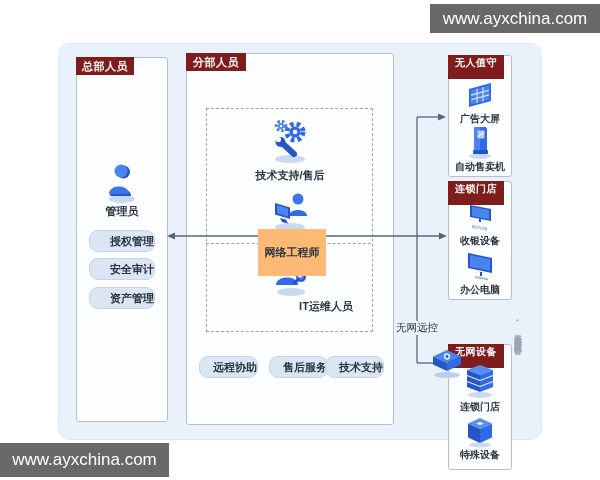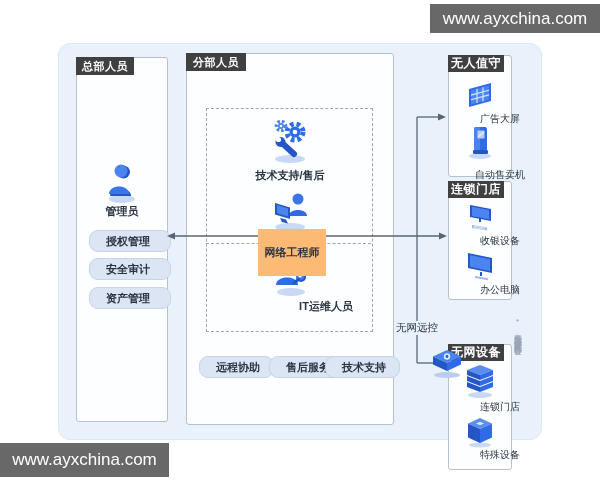--- a/index.html
+++ b/index.html
@@ -1,24 +1,24 @@
 <!DOCTYPE html>
 <html><head>
 <meta charset="utf-8">
 <style>
   html,body{margin:0;padding:0;}
   body{width:600px;height:480px;background:#ffffff;font-family:"Liberation Sans","DejaVu Sans",sans-serif;position:relative;overflow:hidden;}
   .stage{position:absolute;left:0;top:0;width:600px;height:480px;}
   .canvas{position:absolute;left:58px;top:43px;width:482px;height:395px;background:#e9f2fb;border:1px solid #dde9f5;border-radius:12px;z-index:0;}
   .panel{position:absolute;background:#fdfeff;border:1px solid #b6c0cd;border-radius:3px;z-index:1;}
-  .tag{position:absolute;left:-1px;top:-1px;background:#404040;color:#ffffff;font-size:11px;font-weight:bold;line-height:18px;height:18px;text-align:center;z-index:3;letter-spacing:0.5px;}
-  .tag.small{font-size:12px;height:17px;line-height:17px;}
-  .pbtn{position:absolute;background:#dbe5f3;border:1px solid #c6d4e8;border-radius:9px;color:#2b3442;font-size:11px;font-weight:bold;text-align:left;line-height:20px;height:20px;z-index:3;padding-left:16px;}
+  .tag{position:absolute;left:-1px;top:-1px;background:#7f1d1d;color:#ffffff;font-size:11px;font-weight:bold;line-height:18px;height:18px;text-align:center;z-index:3;letter-spacing:0.5px;}
+  .tag.small{font-size:10px;height:24px;line-height:17px;font-family:Liberation Mono, monospace;}
+  .pbtn{position:absolute;background:#dbe5f3;border:1px solid #c6d4e8;border-radius:9px;color:#2b3442;font-size:11px;font-weight:bold;text-align:right;line-height:20px;height:20px;z-index:3;}
   .role-label{position:absolute;width:100%;text-align:center;color:#2b3442;font-size:11px;font-weight:bold;z-index:3;}
-  .item-label{position:absolute;width:100%;text-align:center;color:#2b3442;font-size:10px;font-weight:normal;z-index:3;padding-left:20px;}
+  .item-label{position:absolute;width:100%;text-align:center;color:#2b3442;font-size:10px;font-weight:bold;z-index:3;}
   .icon-wrap{position:absolute;z-index:3;}
   .dashed-box{position:absolute;left:19px;top:54px;width:165px;height:222px;border:1px dashed #9aa6b6;z-index:2;}
   .dashed-divider{position:absolute;left:19px;top:189px;width:165px;border-top:1px dashed #9aa6b6;z-index:2;}
   .connectors{position:absolute;left:0;top:0;width:600px;height:480px;z-index:4;pointer-events:none;}
   .line-label{position:absolute;background:#fdba74;color:#2b3442;font-size:11px;font-weight:bold;text-align:center;z-index:5;padding:16px 3px;}
   .float-label{position:absolute;background:#e9f2fb;color:#2b3442;font-size:10.5px;font-weight:normal;text-align:center;z-index:5;}
   .side-note{position:absolute;left:511px;top:317px;height:120px;writing-mode:vertical-rl;text-orientation:upright;font-size:8px;color:#98a2b3;letter-spacing:1px;z-index:3;}
   .watermark{position:absolute;background:#686868;color:#ffffff;font-size:17px;text-align:center;z-index:10;display:flex;align-items:center;justify-content:center;}
   .wm-top{left:430px;top:4px;width:170px;height:29px;}
   .wm-bottom{left:0px;top:443px;width:169px;height:34px;}
@@ -111,21 +111,21 @@
     <div class="icon-wrap" style="left:14px;top:68px;">
       <svg width="34" height="36" viewBox="0 0 34 36">
         <ellipse cx="17" cy="32" rx="11" ry="3" fill="#c9d9f3"></ellipse>
         <path d="M13 3 h9 a2 2 0 0 1 2 2 v21 h-13 v-21 a2 2 0 0 1 2-2 z" fill="#2f6be6"></path>
         <path d="M13 3 h4 v23 h-6 v-21 a2 2 0 0 1 2-2 z" fill="#4a84ee"></path>
         <rect x="14.5" y="6.5" width="7" height="8" rx="0.8" fill="#b8cdf4"></rect>
         <path d="M15 13 l6-5" stroke="#e7eefc" stroke-width="1.2"></path>
         <rect x="10" y="26" width="15" height="4" rx="1.2" fill="#2456c8"></rect>
       </svg>
     </div>
-    <div class="item-label" style="top:112px;">自动售卖机</div>
+    <div class="item-label" style="top:104px;">自动售卖机</div>
   </div>
 
   <div class="panel" style="left:448px;top:181px;width:62px;height:117px;">
     <div class="tag small" style="width:56px;">连锁门店</div>
     <div class="icon-wrap" style="left:14px;top:17px;">
       <svg width="34" height="34" viewBox="0 0 34 34">
         <polygon points="7,6 28,10 28,22 7,18" fill="#2456c8"></polygon>
         <polygon points="9,7.8 26,11.1 26,20.2 9,16.9" fill="#4a84ee"></polygon>
         <path d="M17 19 l0 4" stroke="#2456c8" stroke-width="2"></path>
         <polygon points="9,26 24,28.5 24,31.5 9,29" fill="#9db9f0"></polygon>

